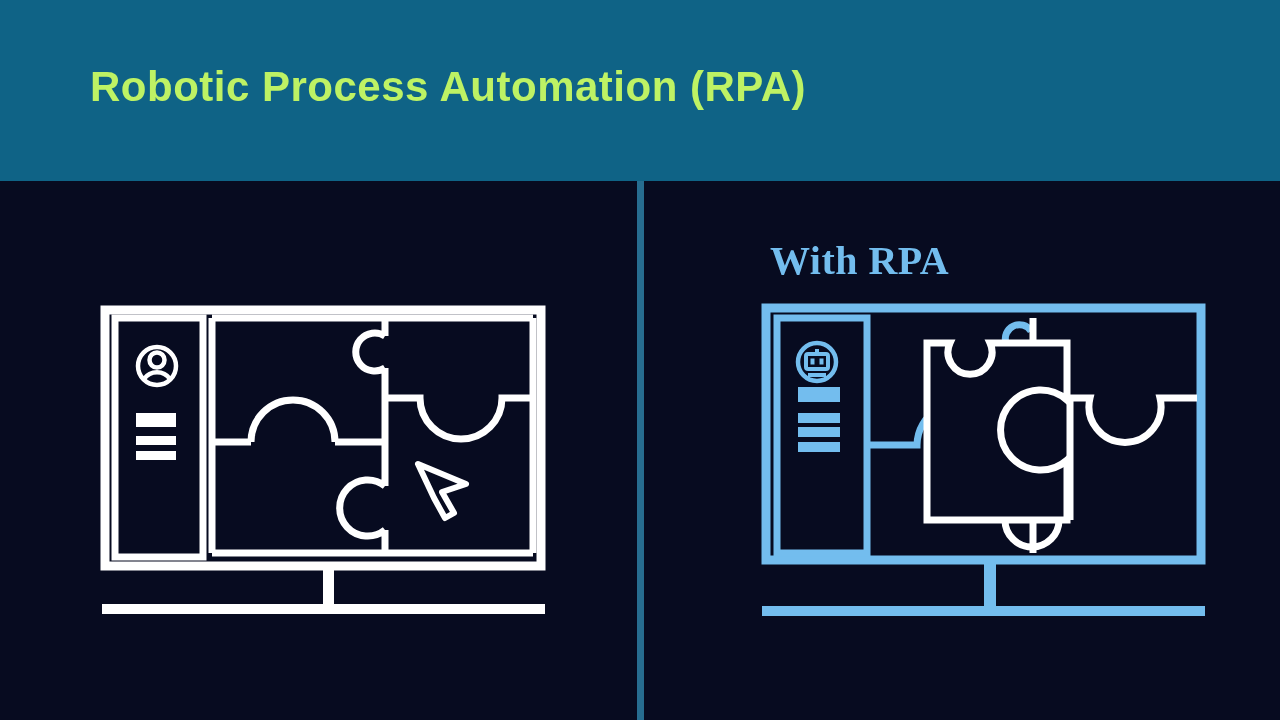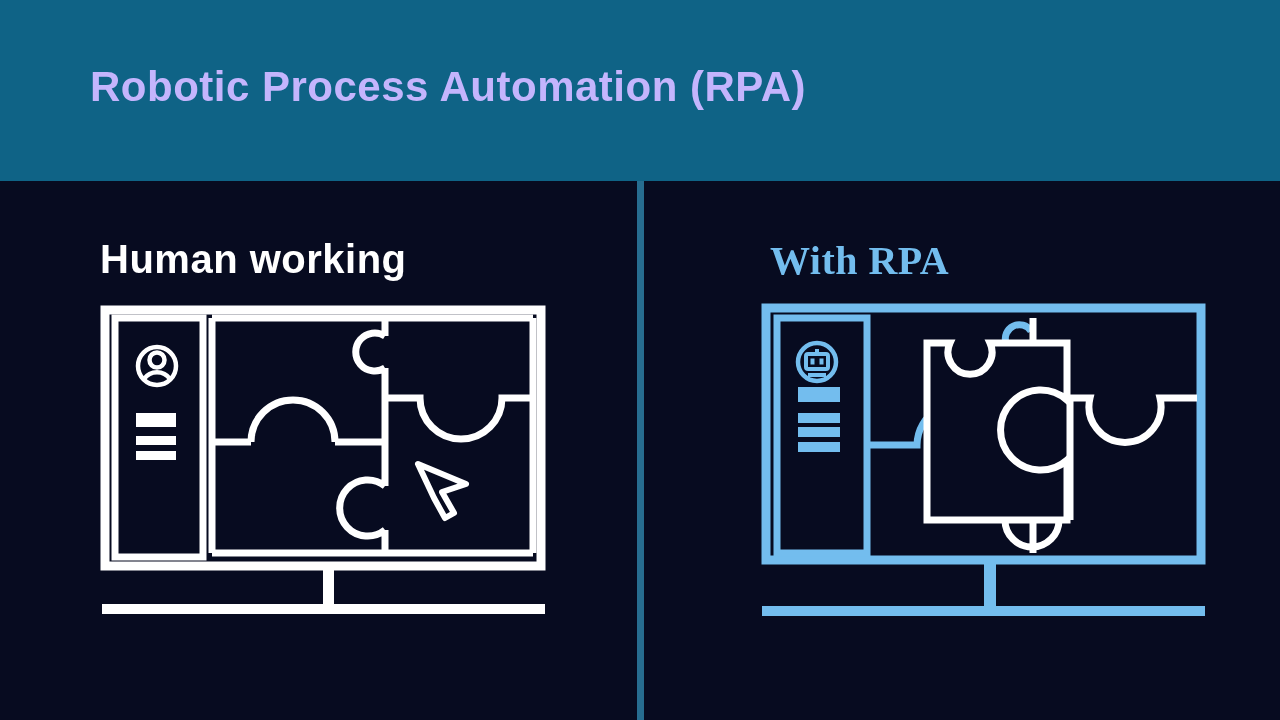--- a/index.html
+++ b/index.html
@@ -7,21 +7,21 @@
     position:relative;width:1280px;height:720px;overflow:hidden;
     background:#070b20;
     font-family:"Liberation Sans", sans-serif;
   }
   .header{
     position:absolute;left:0;top:0;width:1280px;height:181px;
     background:#0f6386;
   }
   .header-title{
     position:absolute;left:90px;top:63px;
-    color:#c4b5fd;font-size:42px;font-weight:700;letter-spacing:0.5px;
+    color:#bef264;font-size:42px;font-weight:700;letter-spacing:0.5px;
     white-space:nowrap;
   }
   .divider{
     position:absolute;left:637px;top:181px;width:7px;height:539px;
     background:#276d90;
   }
   .panel{
     position:absolute;top:181px;height:539px;background:#070b20;
   }
   .panel-left{left:0;width:637px;}
@@ -41,21 +41,20 @@
 
 <div class="stage">
 
   <div class="header">
     <div class="header-title">Robotic Process Automation (RPA)</div>
   </div>
 
   <div class="divider"></div>
 
   <div class="panel panel-left">
-    <div class="panel-title">Human working</div>
 
     <svg class="monitor" width="456" height="320" viewBox="0 0 456 320">
 
       <g stroke="#ffffff" fill="none" stroke-linecap="butt">
         <rect x="9" y="10" width="436" height="256" stroke-width="9"></rect>
 
         <rect x="19" y="18" width="88" height="239" stroke-width="7"></rect>
 
         <path stroke-width="7" d="M116,18 H437 M116,18 V253 M437,18 V253 M116,253 H437"></path>
 

